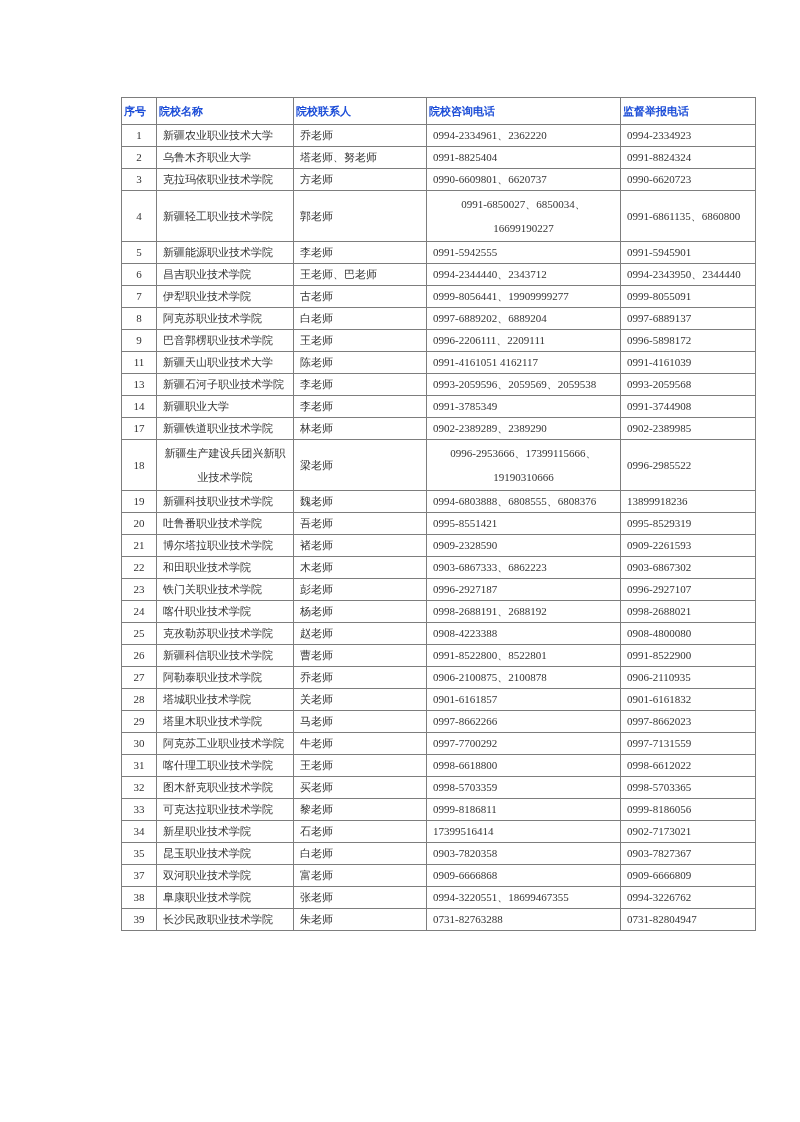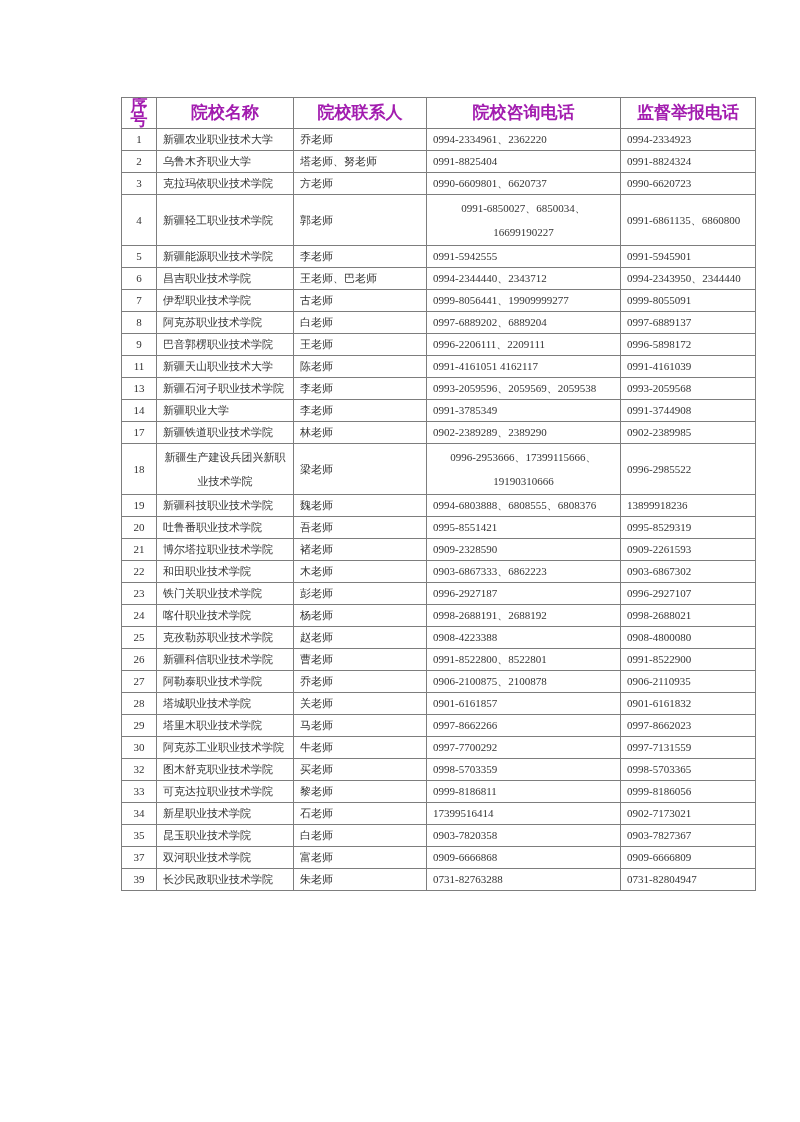--- a/index.html
+++ b/index.html
@@ -25,24 +25,24 @@
   }
   .contact-table th,
   .contact-table td {
     border: 1px solid #7d7d7d;
     color: #333333;
     font-size: 11px;
     vertical-align: middle;
     overflow: hidden;
   }
   .contact-table th {
-    font-size: 17px;
+    font-size: 11px;
     font-weight: bold;
-    color: #a21caf;
-    text-align: center;
+    color: #1d4ed8;
+    text-align: left;
     height: 24px;
     padding: 1px 2px;
     line-height: 14px;
   }
   .contact-table td {
     padding: 1px 6px;
     line-height: 19px;
     white-space: pre-line;
     text-align: left;
   }
@@ -261,20 +261,27 @@
           <td class="col-report">0997-8662023</td>
         </tr>
         <tr>
           <td class="col-no">30</td>
           <td class="col-name">阿克苏工业职业技术学院</td>
           <td class="col-contact">牛老师</td>
           <td class="col-consult">0997-7700292</td>
           <td class="col-report">0997-7131559</td>
         </tr>
         <tr>
+          <td class="col-no">31</td>
+          <td class="col-name">喀什理工职业技术学院</td>
+          <td class="col-contact">王老师</td>
+          <td class="col-consult">0998-6618800</td>
+          <td class="col-report">0998-6612022</td>
+        </tr>
+        <tr>
           <td class="col-no">32</td>
           <td class="col-name">图木舒克职业技术学院</td>
           <td class="col-contact">买老师</td>
           <td class="col-consult">0998-5703359</td>
           <td class="col-report">0998-5703365</td>
         </tr>
         <tr>
           <td class="col-no">33</td>
           <td class="col-name">可克达拉职业技术学院</td>
           <td class="col-contact">黎老师</td>
@@ -296,20 +303,27 @@
           <td class="col-report">0903-7827367</td>
         </tr>
         <tr>
           <td class="col-no">37</td>
           <td class="col-name">双河职业技术学院</td>
           <td class="col-contact">富老师</td>
           <td class="col-consult">0909-6666868</td>
           <td class="col-report">0909-6666809</td>
         </tr>
         <tr>
+          <td class="col-no">38</td>
+          <td class="col-name">阜康职业技术学院</td>
+          <td class="col-contact">张老师</td>
+          <td class="col-consult">0994-3220551、18699467355</td>
+          <td class="col-report">0994-3226762</td>
+        </tr>
+        <tr>
           <td class="col-no">39</td>
           <td class="col-name">长沙民政职业技术学院</td>
           <td class="col-contact">朱老师</td>
           <td class="col-consult">0731-82763288</td>
           <td class="col-report">0731-82804947</td>
         </tr>
       </tbody>
   </table>
 </div>
 

